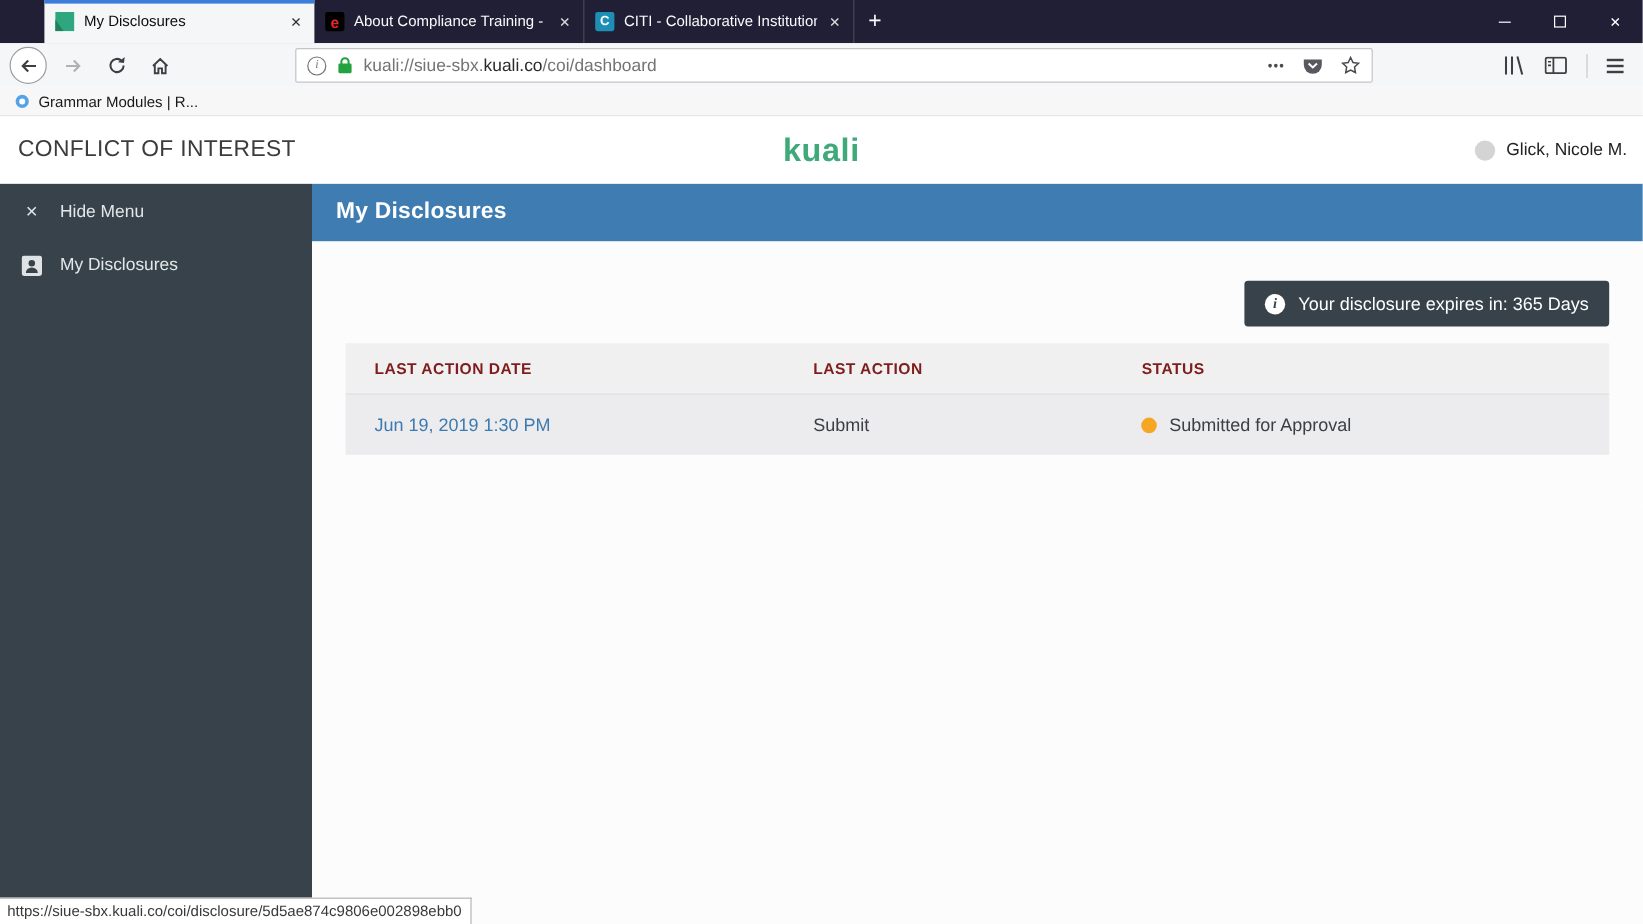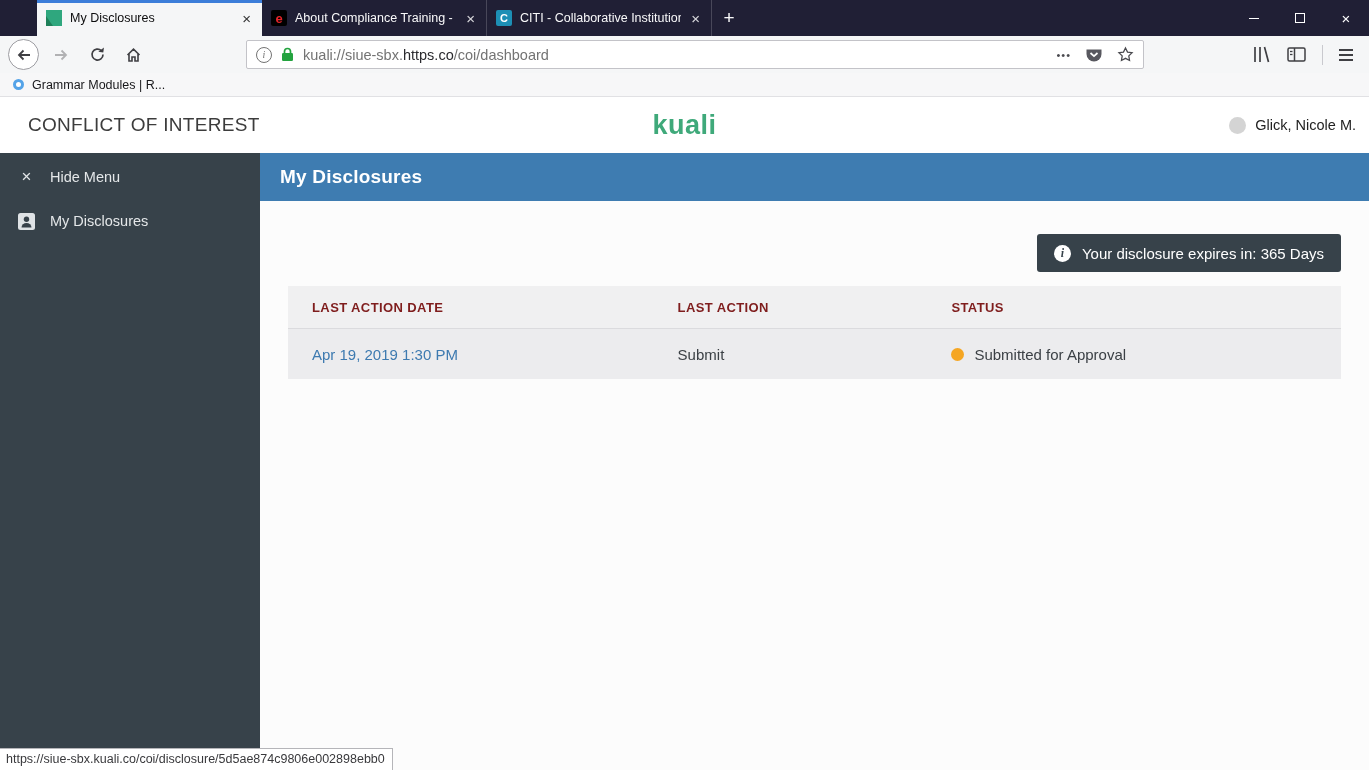--- a/index.html
+++ b/index.html
@@ -75,21 +75,21 @@
   
   .bookmarksbar {
     height: 24px; background: #f7f7f8; border-bottom: 1px solid #e1e1e4;
     display: flex; align-items: center; padding-left: 13px; gap: 8px;
     font-size: 12.5px; color: #18181b; text-align: center;
   }
   .bm-ring { width: 11px; height: 11px; border: 3px solid #54a3e8; border-radius: 50%; background: #fff; flex: none; }
 
   
   .app-header { height: 56px; background: #fff; position: relative; display: flex; align-items: center; }
-  .app-title { padding-left: 28px; font-size: 19px; color: #3c3c3c; letter-spacing: 0.3px; }
+  .app-title { padding-left: 15px; font-size: 19px; color: #3c3c3c; letter-spacing: 0.3px; }
   .logo {
     position: absolute; left: 0; right: 0; text-align: center;
     font-size: 27px; font-weight: bold; color: #3fa97a; letter-spacing: 0.5px;
   }
   .user-chip { position: absolute; right: 13px; display: flex; align-items: center; gap: 9px; }
   .avatar { width: 17px; height: 17px; border-radius: 50%; background: #d4d4d4; }
   .user-name { font-size: 14.5px; color: #222; }
 
   
   .page-body { display: flex; height: 617px; }
@@ -202,21 +202,21 @@
       </svg>
     </div>
   </div>
 
   <div class="urlbar">
     <span class="pageinfo-icon">i</span>
     <svg width="13" height="15" viewBox="0 0 13 15">
       <path d="M3.5 6.5 V4.5 a3 3 0 0 1 6 0 V6.5" stroke="#23a33f" stroke-width="1.7" fill="none"></path>
       <rect x="1" y="6" width="11" height="8" rx="1.2" fill="#23a33f"></rect>
     </svg>
-    <span class="url-text"><span>kuali://siue-sbx.</span><span class="url-domain">https.co</span><span>/coi/dashboard</span></span>
+    <span class="url-text"><span>kuali://siue-sbx.</span><span class="url-domain">kuali.co</span><span>/coi/dashboard</span></span>
     <span class="urlbar-actions">
       <span class="more-dots">•••</span>
       <svg width="18" height="18" viewBox="0 0 18 18">
         <path d="M1.5 3.5 h15 v4.5 a7.5 7.5 0 0 1 -15 0 z" fill="#58585f"></path>
         <path d="M5.5 7 l3.5 3.2 L12.5 7" stroke="#fff" stroke-width="1.7" fill="none"></path>
       </svg>
       <svg width="17" height="17" viewBox="0 0 16 16">
         <path d="M8 1.8 l1.9 3.9 4.3.6 -3.1 3 .7 4.3 L8 11.6 4.2 13.6 l.7-4.3 -3.1-3 4.3-.6 z" fill="none" stroke="#4a4a4f" stroke-width="1.2"></path>
       </svg>
     </span>
@@ -287,21 +287,21 @@
       </div>
 
       <div class="disclosure-table">
         <div class="t-head">
           <span class="col-date">LAST ACTION DATE</span>
           <span class="col-action">LAST ACTION</span>
           <span class="col-status">STATUS</span>
         </div>
         <div class="t-row">
           <span class="col-date">
-            <a class="date-link">Apr 19, 2019 1:30 PM</a>
+            <a class="date-link">Jun 19, 2019 1:30 PM</a>
           </span>
           <span class="col-action">Submit</span>
           <span class="col-status">
             <span class="status-dot"></span>
             <span>Submitted for Approval</span>
           </span>
         </div>
       </div>
     </div>
   </div>

